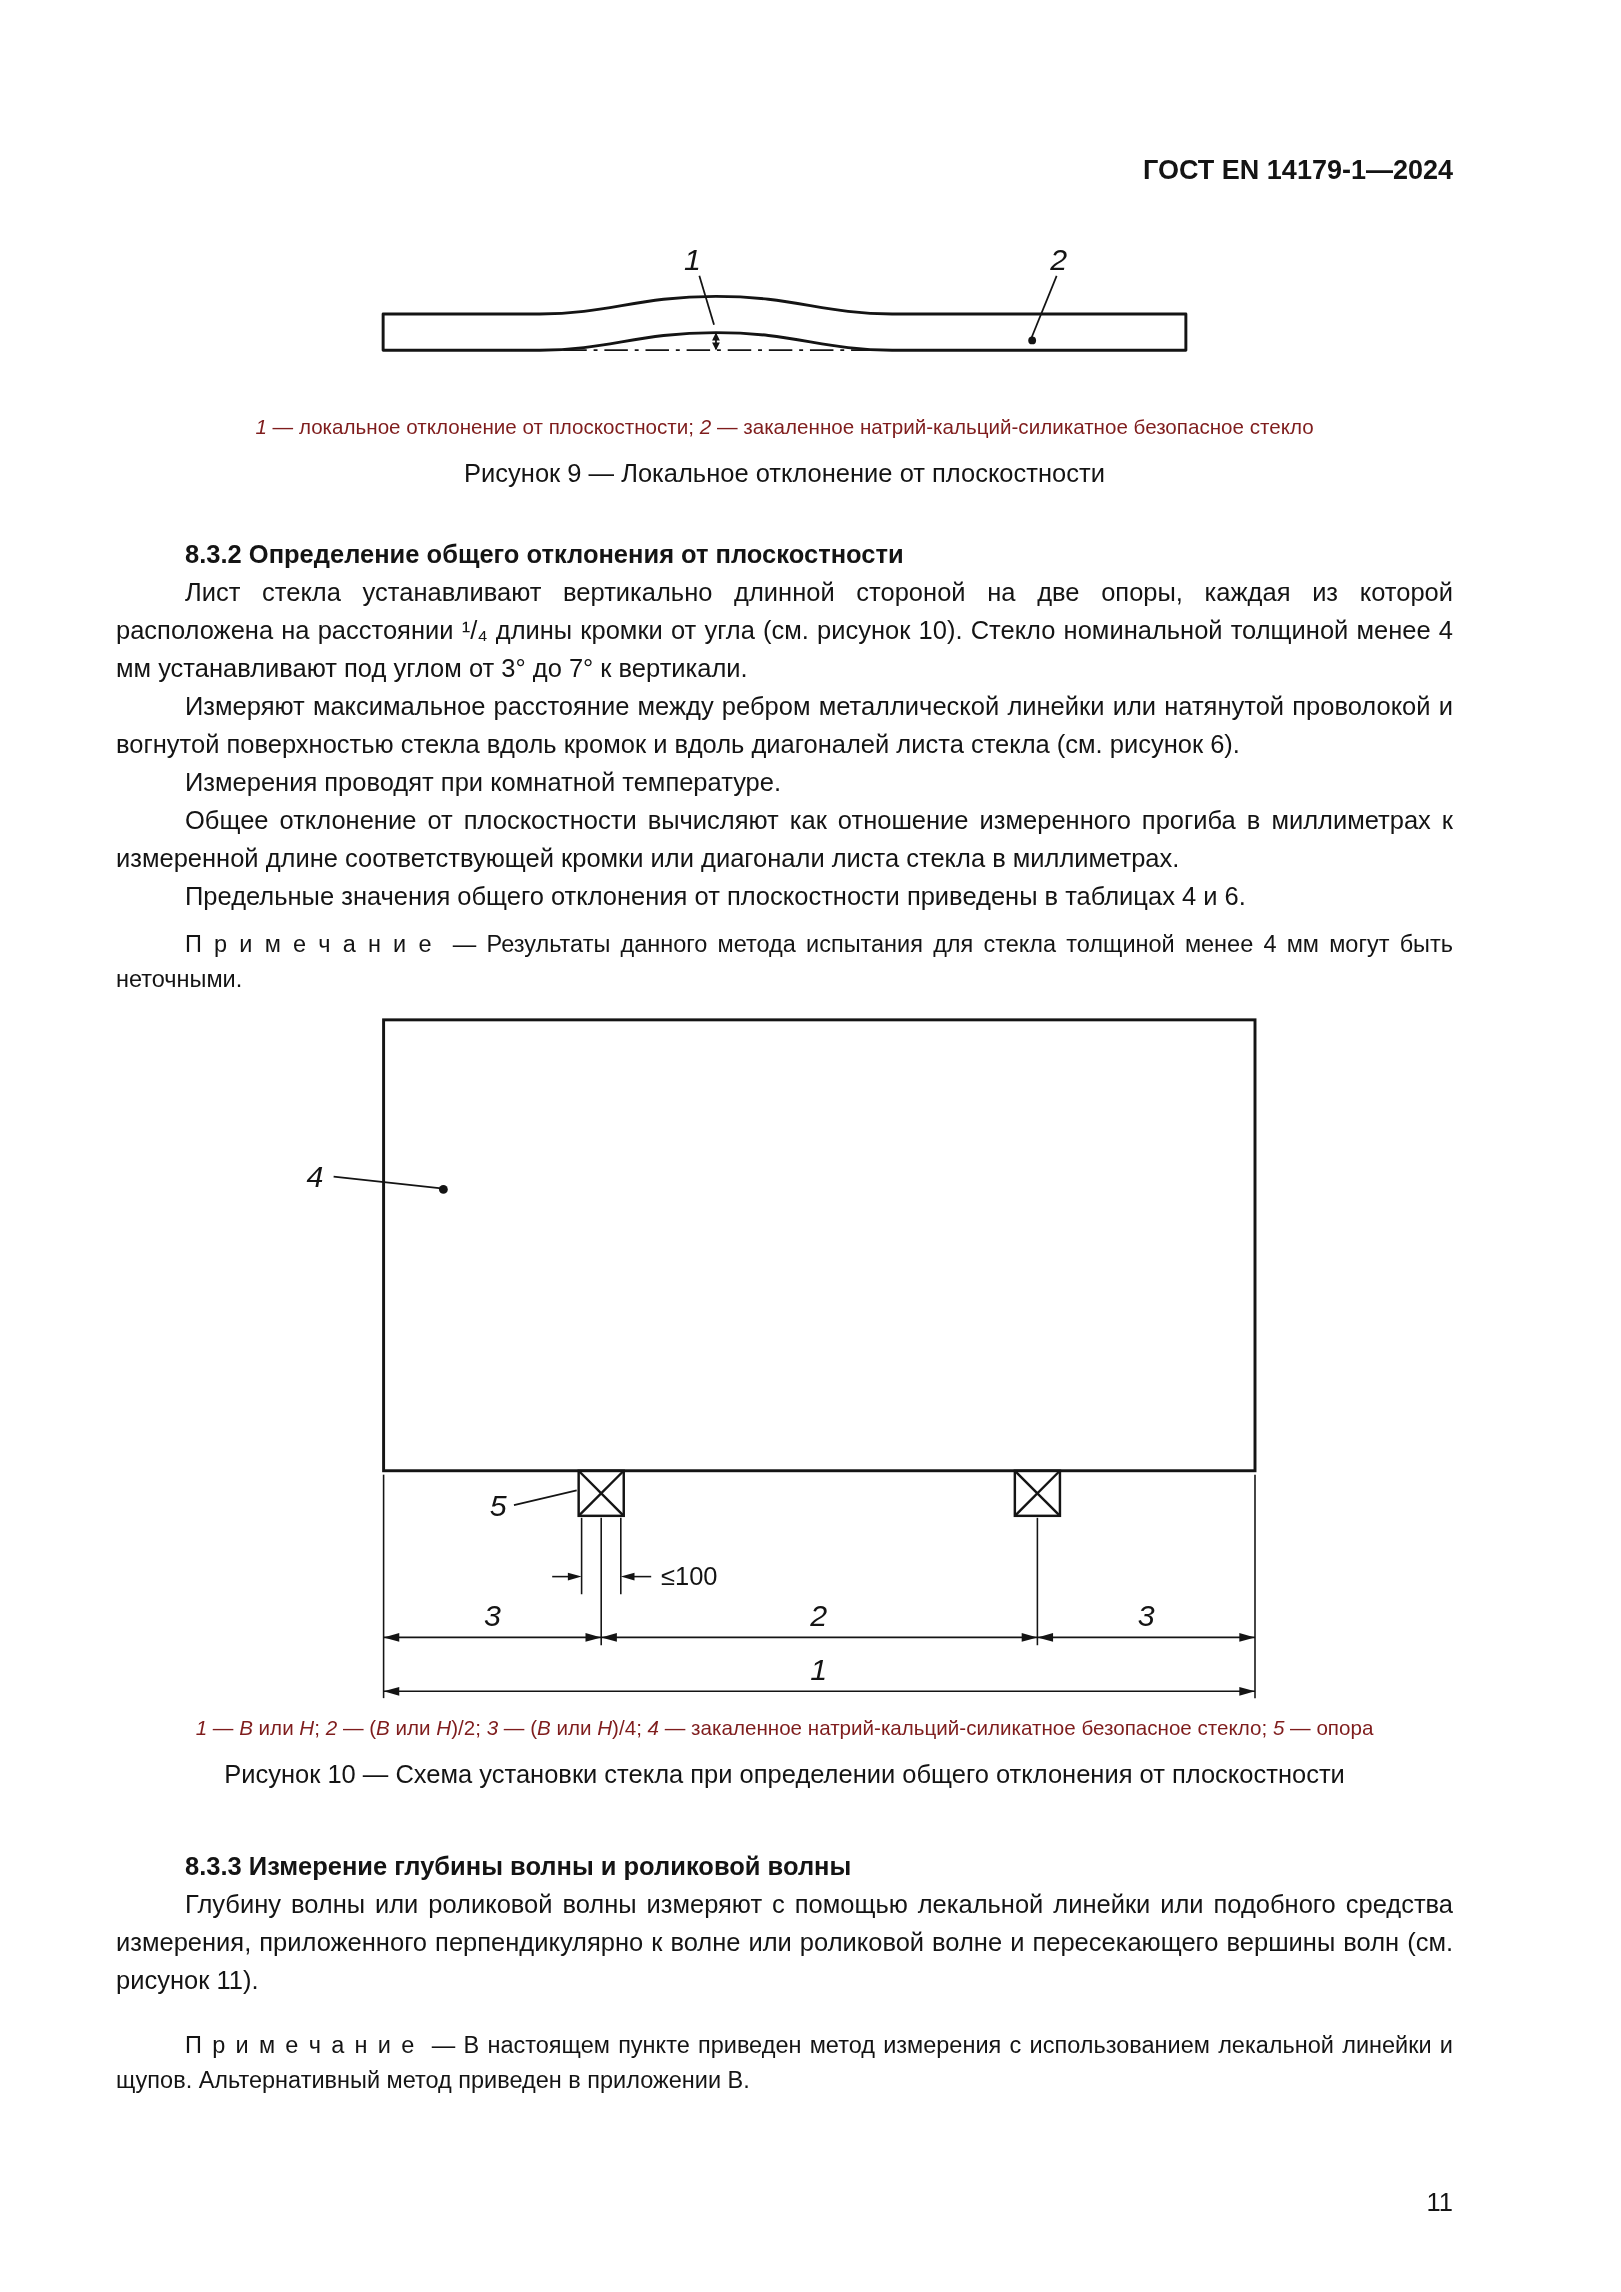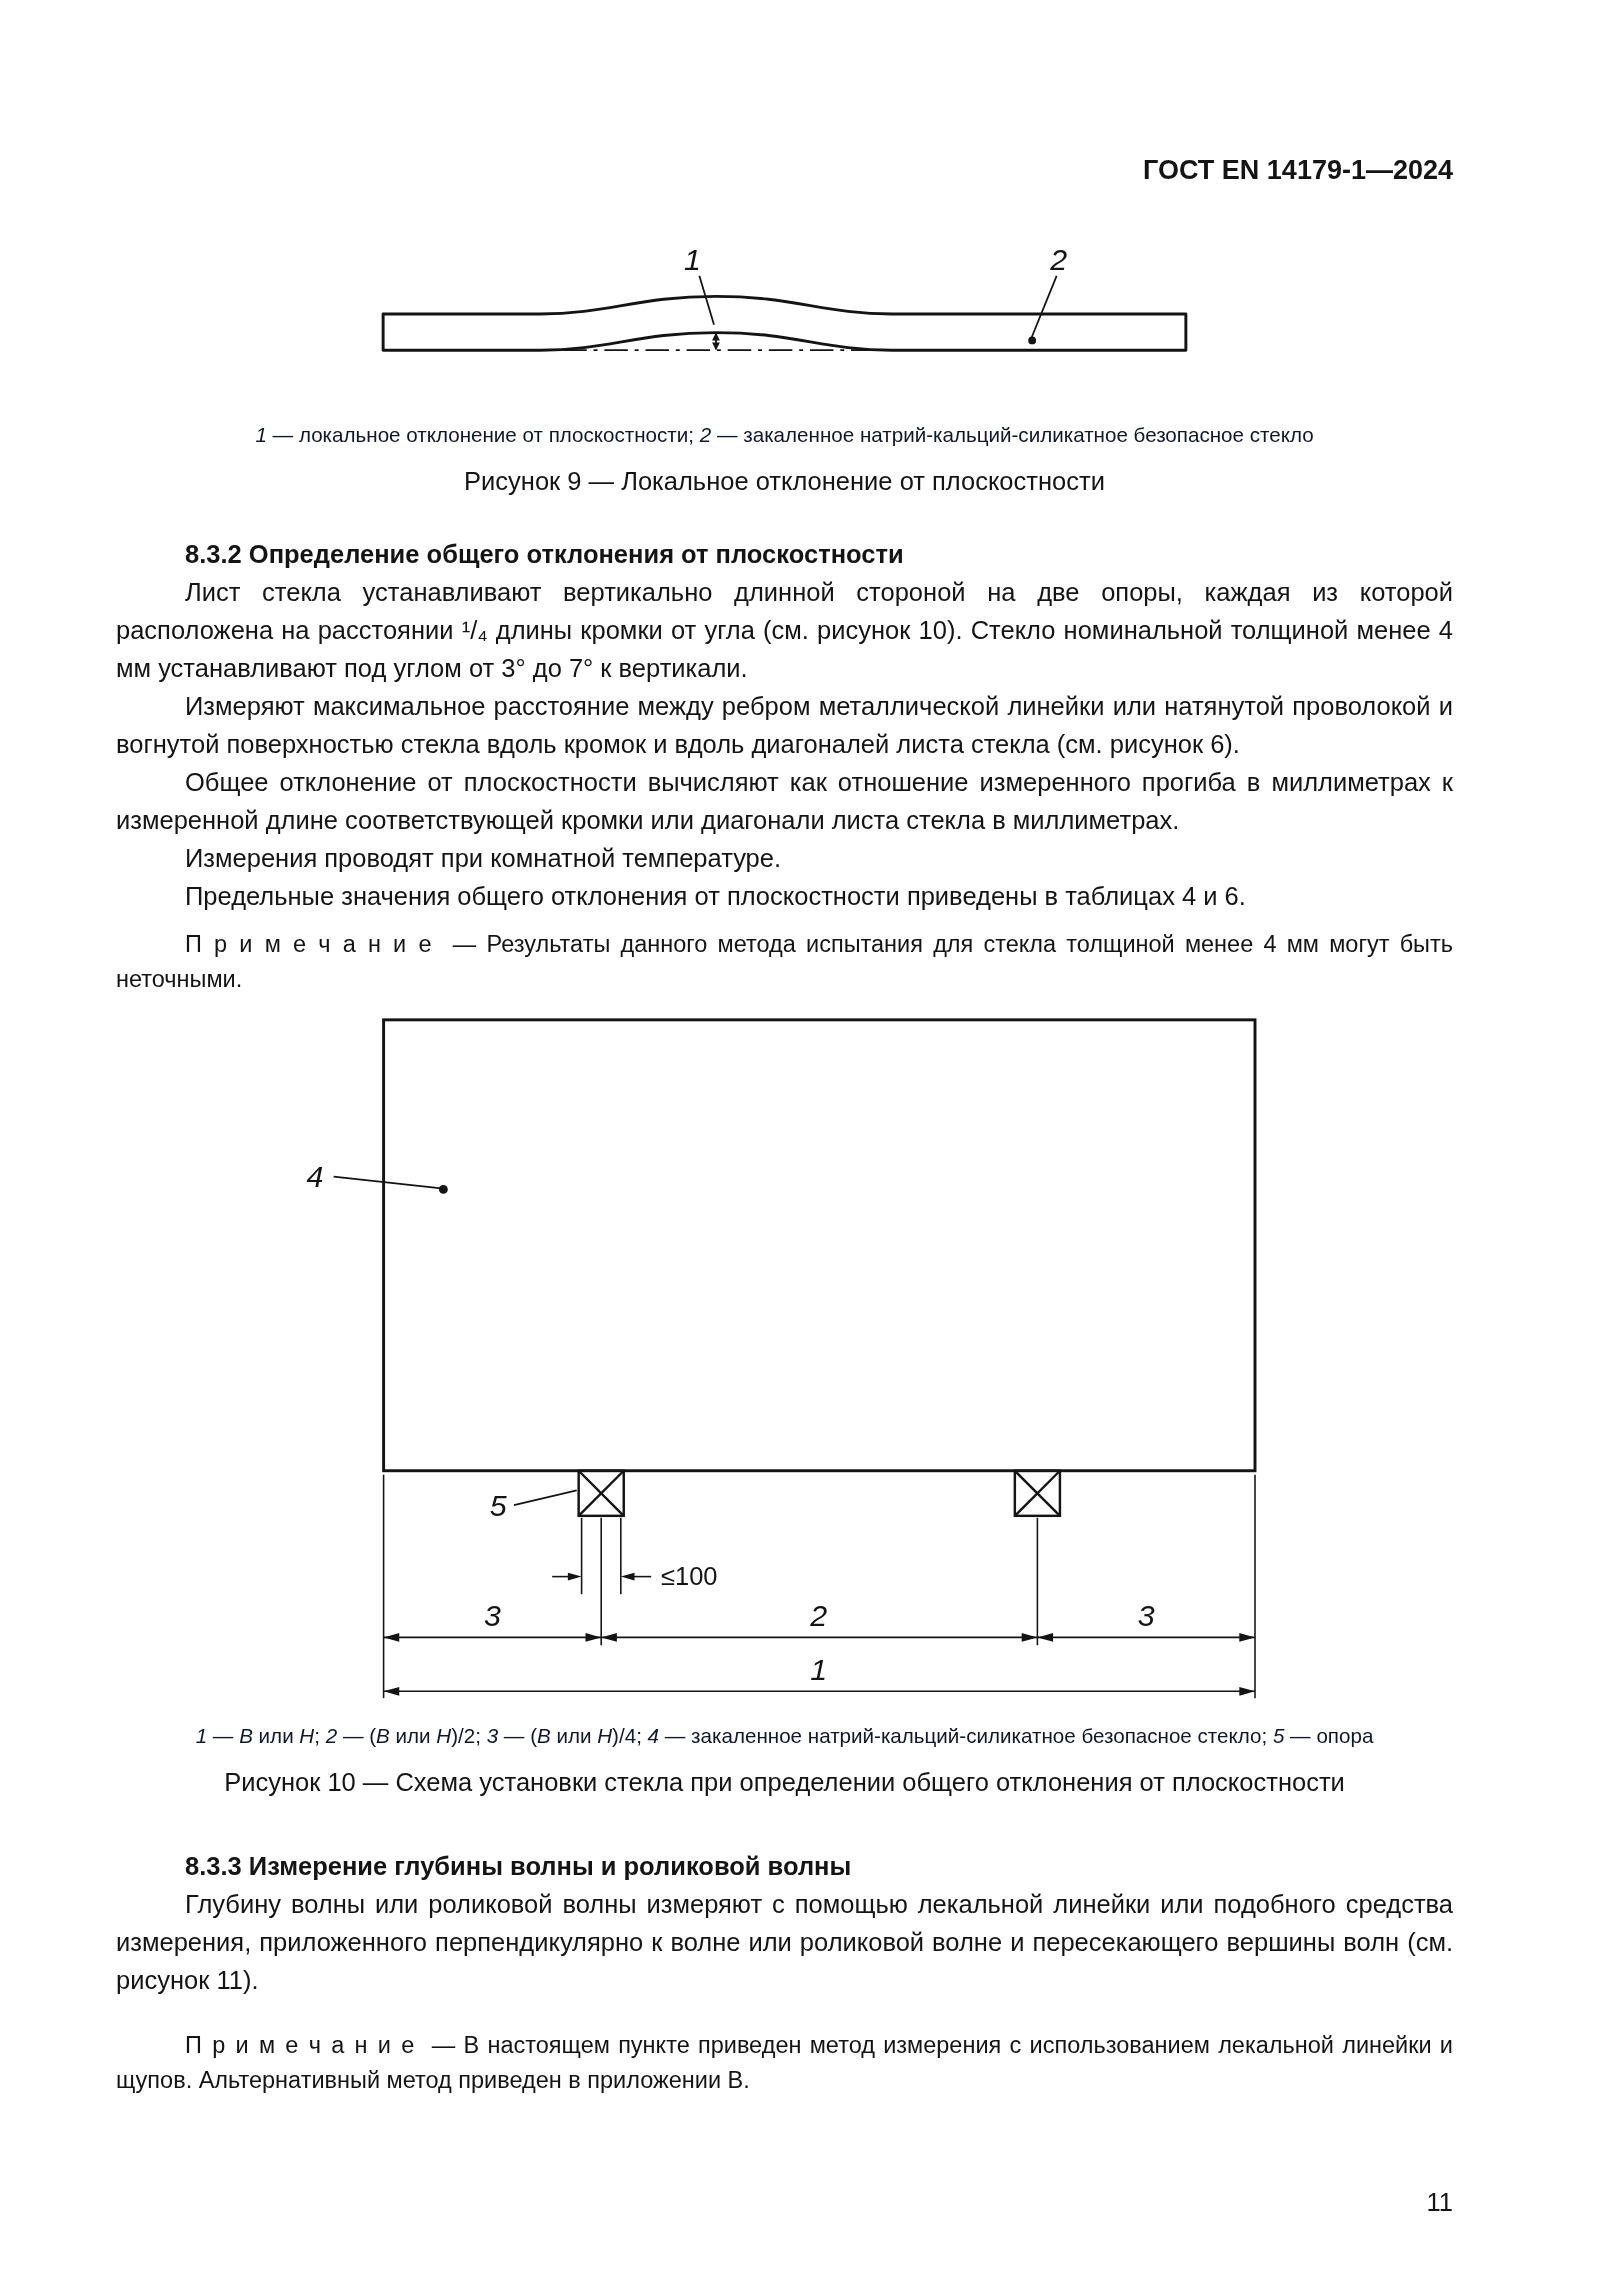--- a/index.html
+++ b/index.html
@@ -13,21 +13,21 @@
     overflow:hidden;
   }
   .doc-header {
     position:absolute; top:155px; left:116px; width:1337px;
     text-align:right; font-weight:bold; font-size:27px;
   }
   .fig { position:absolute; left:116px; width:1337px; text-align:center; }
   .fig9  { top:221px; }
   .fig10 { top:1010px; }
   .fig svg { display:block; }
-  .fig-caption { margin-top:13px; font-size:20.6px; line-height:29px; color:#0f172a; }
+  .fig-caption { margin-top:5px; font-size:20.6px; line-height:29px; color:#7f1d1d; }
   .fig-title   { margin-top:17.6px; font-size:25.5px; }
   .textblock {
     position:absolute; left:116px; width:1337px;
     font-size:25.5px; line-height:38px; text-align:justify;
   }
   .s832 { top:535px; }
   .s833 { top:1812px;margin-top:35px; }
   .textblock h3 { font-size:25.5px; font-weight:bold; text-indent:69px; text-align:left; }
   .textblock .sub { text-indent:69px; }
   .textblock p { text-indent:69px; }
@@ -71,22 +71,22 @@
       <text class="flabel" x="962" y="50" text-anchor="middle">2</text>
     </svg>
     <figcaption class="fig-caption"><span style="font-style: italic;">1</span><span> — локальное отклонение от плоскостности; </span><span style="font-style: italic;">2</span><span> — закаленное натрий-кальций-силикатное безопасное стекло</span></figcaption>
     <div class="fig-title">Рисунок 9 — Локальное отклонение от плоскостности</div>
   </figure>
 
   <section class="textblock s832">
     <h3>8.3.2 Определение общего отклонения от плоскостности</h3>
     <p>Лист стекла устанавливают вертикально длинной стороной на две опоры, каждая из которой расположена на расстоянии ¹/₄ длины кромки от угла (см. рисунок 10). Стекло номинальной толщиной менее 4 мм устанавливают под углом от 3° до 7° к вертикали.</p>
     <p>Измеряют максимальное расстояние между ребром металлической линейки или натянутой проволокой и вогнутой поверхностью стекла вдоль кромок и вдоль диагоналей листа стекла (см. рисунок 6).</p>
+    <p>Измерения проводят при комнатной температуре.</p>
     <p>Общее отклонение от плоскостности вычисляют как отношение измеренного прогиба в миллиметрах к измеренной длине соответствующей кромки или диагонали листа стекла в миллиметрах.</p>
-    <p>Измерения проводят при комнатной температуре.</p>
     <p>Предельные значения общего отклонения от плоскостности приведены в таблицах 4 и 6.</p>
     <p class="note"><span class="note-label">П р и м е ч а н и е</span>&nbsp; <span>— Результаты данного метода испытания для стекла толщиной менее 4 мм могут быть неточными.</span></p>
   </section>
 
   <figure class="fig fig10">
     <svg width="1337" height="698" viewBox="0 0 1364 712">
 
       <rect x="273" y="10" width="889" height="460" fill="none" stroke="#141414" stroke-width="3"></rect>
 
       <line x1="222" y1="170" x2="332" y2="182" stroke="#141414" stroke-width="1.8"></line>

